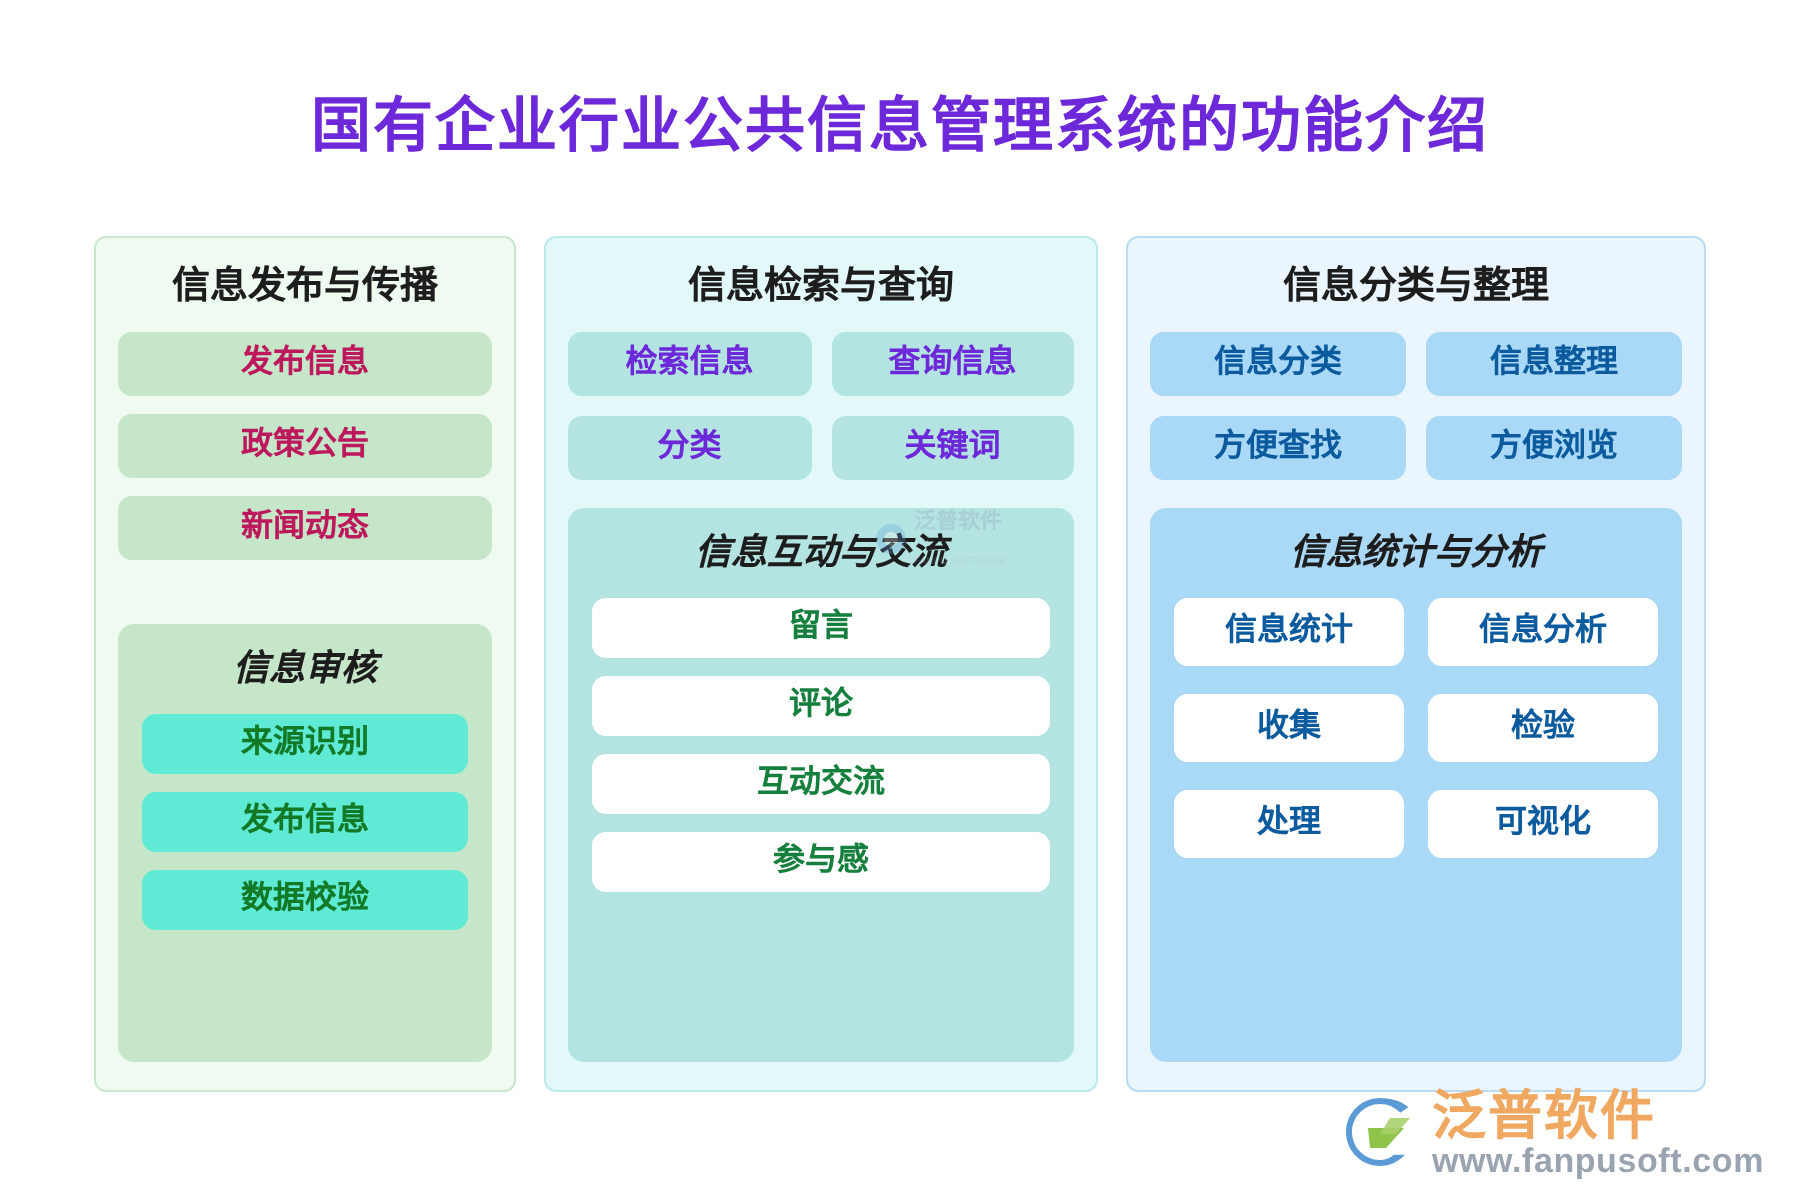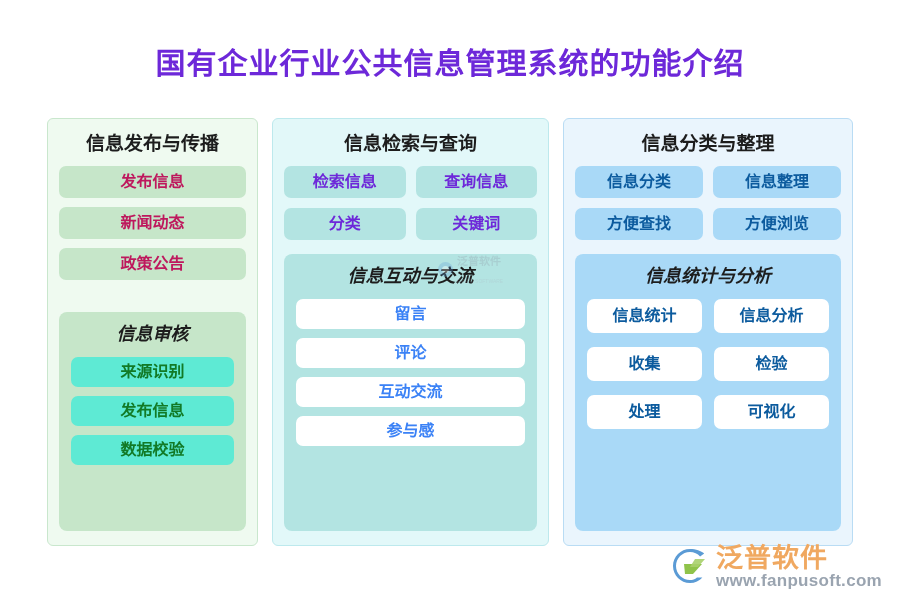--- a/index.html
+++ b/index.html
@@ -83,21 +83,21 @@
     height: 32px;
     white-space: nowrap;
     overflow: hidden;
   }
 
   .pill-green  { background: #c6e6c9; color: #be185d; }
   .pill-teal   { background: #b3e4e2; color: #6d28d9; }
   .pill-blue   { background: #a9d9f7; color: #0c5b9e; }
 
   .pill-white-green { background: #5eead4; color: #127a26; }
-  .pill-white-teal  { background: #ffffff; color: #3b82f6; }
+  .pill-white-teal  { background: #ffffff; color: #15803d; }
   .pill-white-blue  { background: #ffffff; color: #0c5b9e; }
 
   
   .stack {
     display: flex;
     flex-direction: column;
     gap: 9px;
   }
 
   
@@ -219,22 +219,22 @@
 
   <h1 class="page-title">国有企业行业公共信息管理系统的功能介绍</h1>
 
   <div class="columns">
 
     <section class="column col-green">
       <div class="col-title">信息发布与传播</div>
 
       <div class="stack">
         <div class="pill pill-green">发布信息</div>
+        <div class="pill pill-green">政策公告</div>
         <div class="pill pill-green">新闻动态</div>
-        <div class="pill pill-green">政策公告</div>
       </div>
 
       <div class="subpanel sub-green">
         <div class="sub-title">信息审核</div>
         <div class="sub-list">
           <div class="pill pill-white-green">来源识别</div>
           <div class="pill pill-white-green">发布信息</div>
           <div class="pill pill-white-green">数据校验</div>
         </div>
       </div>

